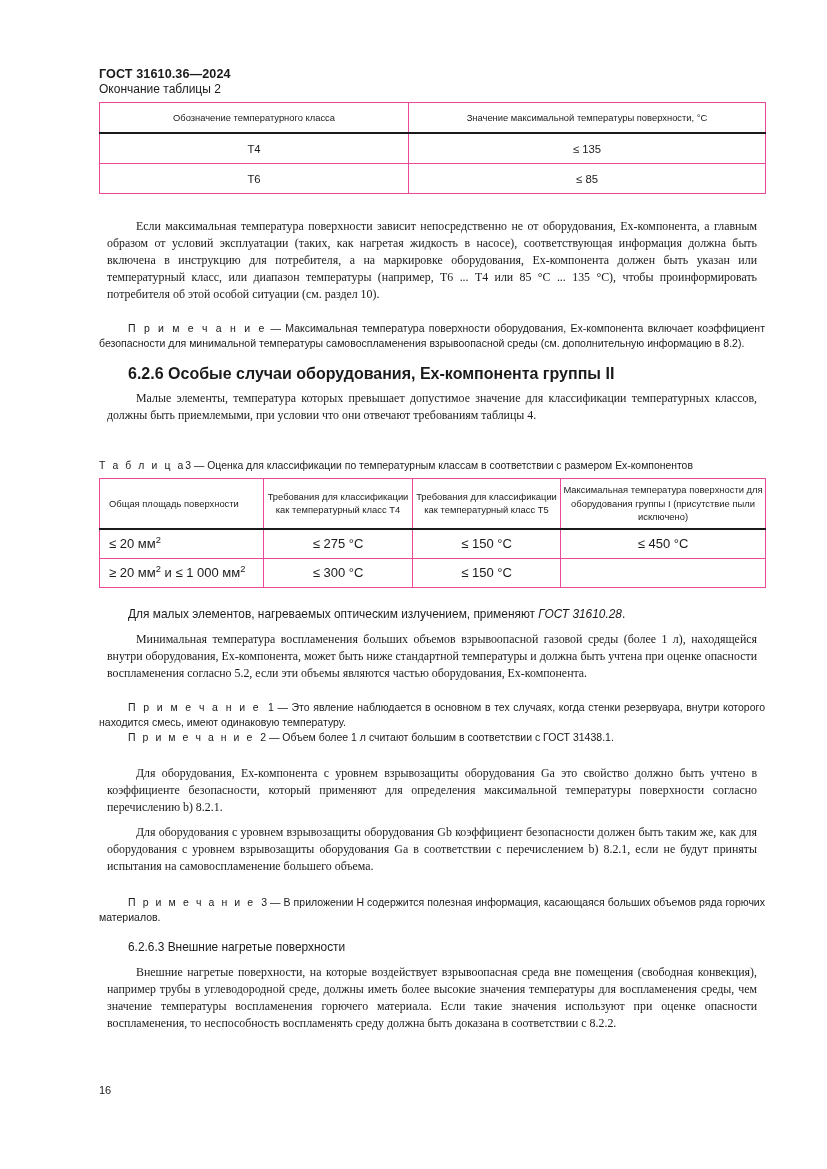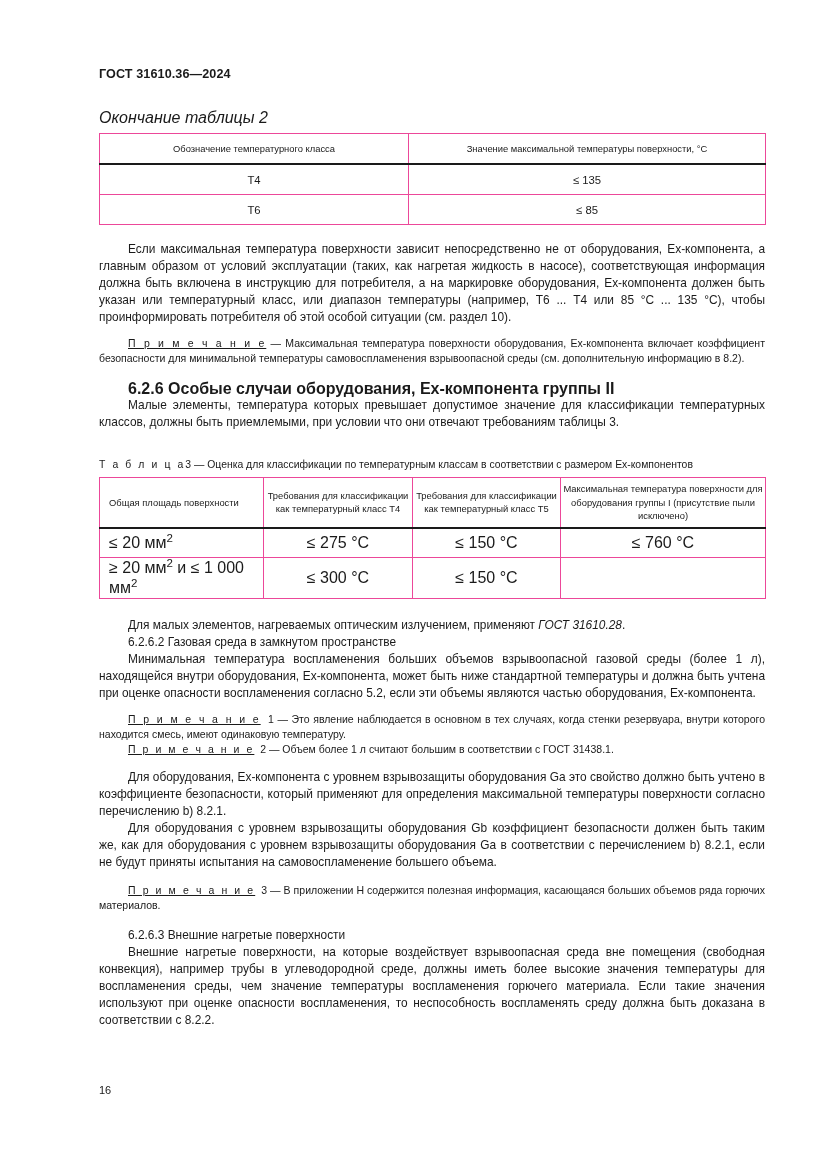--- a/index.html
+++ b/index.html
@@ -32,23 +32,21 @@
   .doc-header {
     margin-top: 67px;
     font-size: 12.6px;
     font-weight: bold;
     letter-spacing: 0.1px;
     line-height: 1.2;
   }
 
   
   .table-caption-italic {
-    margin-top: 26px;
-    font-size: 16px;
-    font-style: italic;
+    font-size: 12px;
     line-height: 1.25;
   }
   .table-caption {
     margin-top: 19px;
     margin-bottom: 4px;
     font-size: 10.4px;
     line-height: 1.3;
     white-space: nowrap;
   }
   .tbl-word { letter-spacing: 2.1px; }
@@ -89,48 +87,49 @@
     text-align: center;
     line-height: 1.42;
     padding: 2px 4px;
   }
   .t3-head-cell.left {
     text-align: left;
     padding-left: 9px;
   }
   .t3-body-cell {
     height: 28px;
-    font-size: 16px;
+    font-size: 13px;
     text-align: center;
     line-height: 1.25;
   }
   .t3-body-cell.left {
     text-align: left;
     padding-left: 9px;
   }
   sup { font-size: 0.72em; vertical-align: super; line-height: 0; }
 
   
   p.body {
-    margin: 0;
+    margin: 8px;
     font-size: 11.9px;
     line-height: 16.95px;
     text-align: justify;
     text-indent: 29px;
     hyphens: manual;
+    font-family: Liberation Serif, serif;
   }
 
   p.note {
     margin: 0;
     font-size: 10.5px;
     line-height: 15.2px;
     text-align: justify;
     text-indent: 29px;
   }
-  .note-label { letter-spacing: 2.05px; text-decoration: underline; }
+  .note-label { letter-spacing: 2.05px; }
 
   h3.clause {
     margin: 0;
     font-size: 16px;
     font-weight: bold;
     line-height: 17px;
     text-indent: 29px;
   }
   p.subclause {
     margin: 0;
@@ -194,21 +193,21 @@
 
     <div class="sp-10"></div>
 
     <p class="note"><span class="note-label">П р и м е ч а н и е</span><span> — Максимальная температура поверхности оборудования, Ех-компонента включает коэффициент безопасности для минимальной температуры самовоспламенения взрывоопасной среды (см. дополнительную информацию в 8.2).</span></p>
 
     <div class="sp-14"></div>
 
     <h3 class="clause">6.2.6  Особые случаи оборудования, Ех-компонента группы II</h3>
 
 
-    <p class="body">Малые элементы, температура которых превышает допустимое значение для классификации температурных классов, должны быть приемлемыми, при условии что они отвечают требованиям таблицы 3.</p>
+    <p class="body">Малые элементы, температура которых превышает допустимое значение для классификации температурных классов, должны быть приемлемыми, при условии что они отвечают требованиям таблицы 4.</p>
 
     <div class="sp-8"></div>
 
     <div class="table-caption"><span class="tbl-word">Т а б л и ц а</span><span class="tbl-num">3</span><span> — Оценка для классификации по температурным классам в соответствии с размером Ех-компонентов</span></div>
 
     <table class="gost">
       <colgroup>
         <col style="width:164px">
           <col style="width:149px">
         <col style="width:148px">
@@ -220,36 +219,35 @@
           <td class="t3-head-cell">Требования для классификации как температурный класс Т4</td>
           <td class="t3-head-cell">Требования для классификации как температурный класс Т5</td>
           <td class="t3-head-cell">Максимальная температура поверхности для оборудования группы I (присутствие пыли исключено)</td>
         </tr>
       </thead>
       <tbody>
         <tr>
           <td class="t3-body-cell left">≤ 20 мм<sup>2</sup></td>
           <td class="t3-body-cell">≤ 275 °С</td>
           <td class="t3-body-cell">≤ 150 °С</td>
-          <td class="t3-body-cell">≤ 760 °С</td>
+          <td class="t3-body-cell">≤ 450 °С</td>
         </tr>
         <tr>
           <td class="t3-body-cell left">≥ 20 мм<sup>2</sup> и ≤ 1 000 мм<sup>2</sup></td>
           <td class="t3-body-cell">≤ 300 °С</td>
           <td class="t3-body-cell">≤ 150 °С</td>
           <td class="t3-body-cell"></td>
         </tr>
       </tbody>
     </table>
 
     <div class="sp-18"></div>
 
     <p class="subclause"><span>Для малых элементов, нагреваемых оптическим излучением, применяют </span><span class="italic">ГОСТ 31610.28</span><span>.</span></p>
 
-    <p class="subclause">6.2.6.2  Газовая среда в замкнутом пространстве</p>
 
     <p class="body">Минимальная температура воспламенения больших объемов взрывоопасной газовой среды (более 1 л), находящейся внутри оборудования, Ех-компонента, может быть ниже стандартной температуры и должна быть учтена при оценке опасности воспламенения согласно 5.2, если эти объемы являются частью оборудования, Ех-компонента.</p>
 
     <div class="sp-10"></div>
 
     <p class="note"><span class="note-label">П р и м е ч а н и е</span>&nbsp;&nbsp;<span>1</span><span> — Это явление наблюдается в основном в тех случаях, когда стенки резервуара, внутри которого находится смесь, имеют одинаковую температуру.</span></p>
 
     <p class="note"><span class="note-label">П р и м е ч а н и е</span>&nbsp;&nbsp;<span>2</span><span> — Объем более 1 л считают большим в соответствии с ГОСТ 31438.1.</span></p>
 
     <div class="sp-12"></div>

